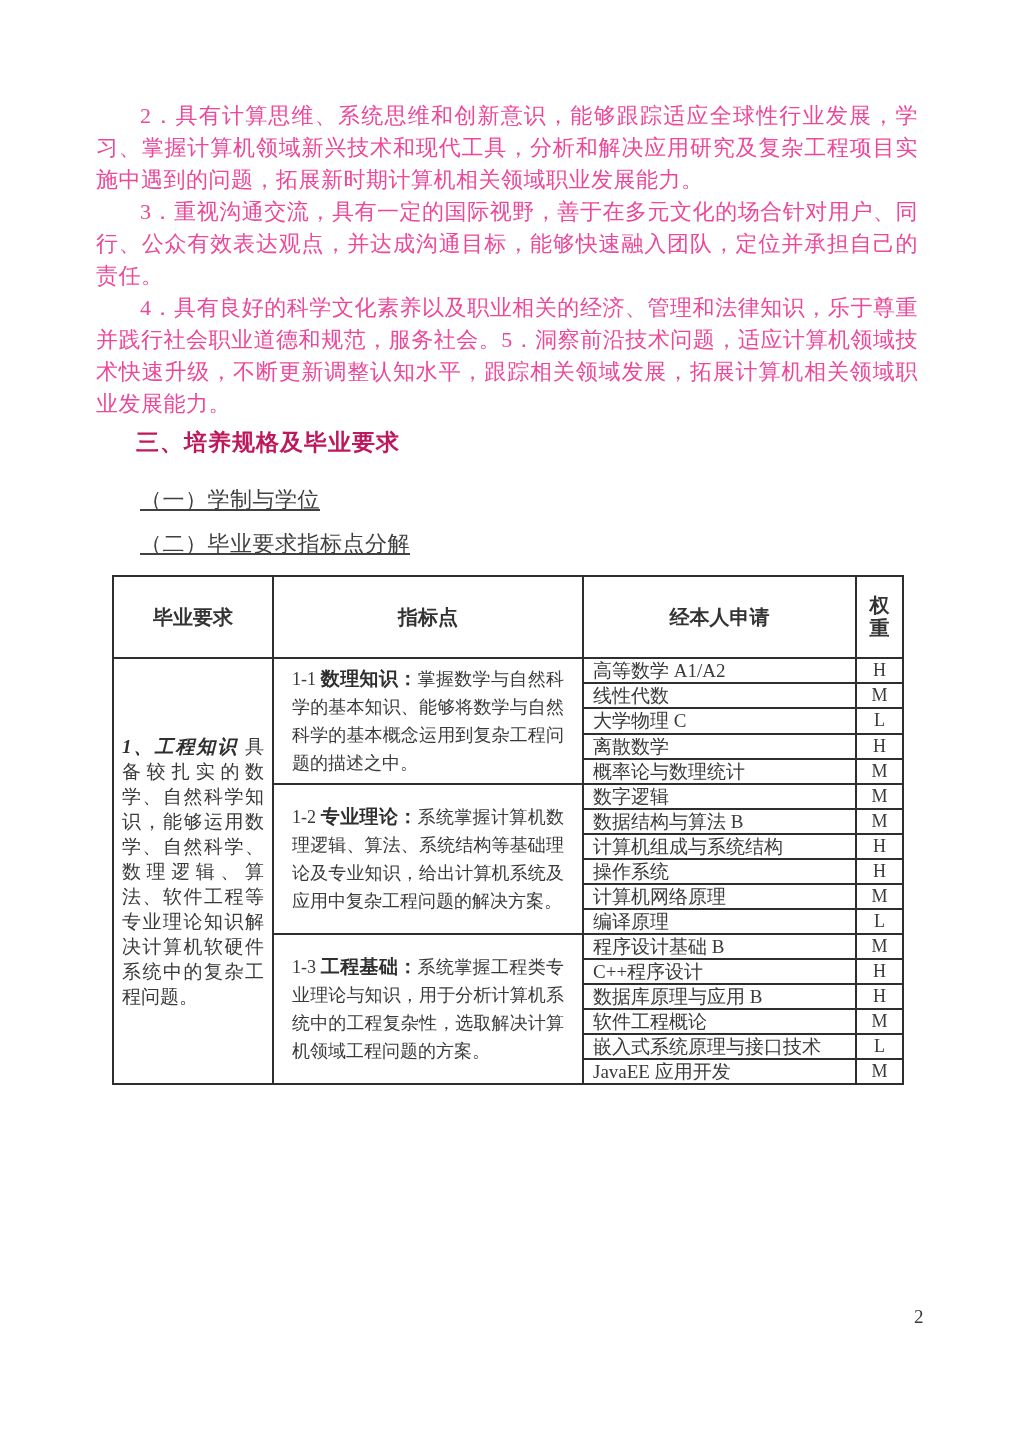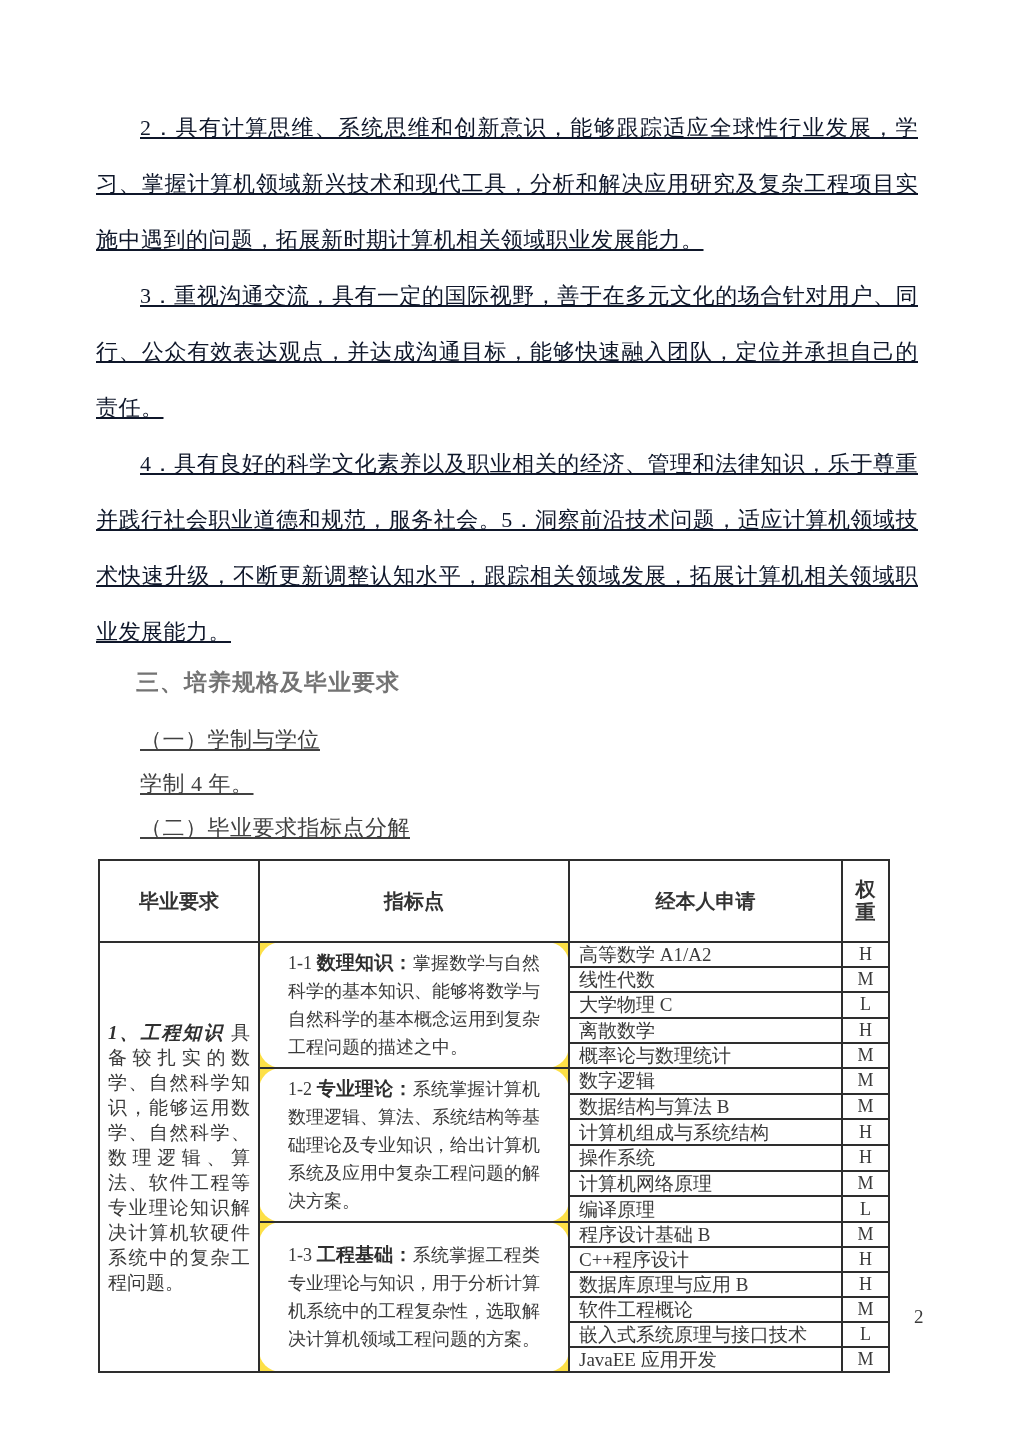--- a/index.html
+++ b/index.html
@@ -14,52 +14,51 @@
     overflow: hidden;
   }
   .content {
     position: absolute;
     left: 96px;
     top: 100px;
     width: 822px;
   }
   .body-para {
     font-size: 22px;
-    line-height: 56px;
+    line-height: 32px;
     text-indent: 44px;
     text-align: justify;
-    color: #0f172a;
+    color: #ec4899;
     letter-spacing: 0.5px;
-    text-decoration: underline;
   }
   .section-heading {
     font-family: "Liberation Sans", "DejaVu Sans", sans-serif;
     font-size: 23px;
     font-weight: bold;
     line-height: 44px;
     padding-left: 40px;
     margin-bottom: 14px;
-    color: #737373;
+    color: #be185d;
     letter-spacing: 1px;
   }
   .sub-heading, .sub-line {
     font-size: 22px;
     line-height: 44px;
     text-indent: 44px;
     text-align: justify;
     color: #414141;
     letter-spacing: 0.5px;
     text-decoration: underline;
   }
   table.req-table {
     border-collapse: collapse;
     table-layout: fixed;
     width: 790px;
-    margin: 9px 0 0 2px;
-    background: #fde047;
+    margin: 9px 0 0 16px;
+    background: #1d4ed8;
   }
   table.req-table th, table.req-table td {
     border: 2px solid #2e2e2e;
     background: #ffffff;
   }
   table.req-table th {
     font-size: 20px;
     font-weight: bold;
     color: #333333;
     text-align: center;
@@ -73,25 +72,24 @@
     line-height: 25px;
     padding: 6px 8px;
     vertical-align: middle;
     text-align: justify;
     color: #3a3a3a;
   }
   td.req-cell b { color: #2f2f2f; font-style: italic; }
   td.ind-cell {
     font-size: 18px;
     line-height: 28px;
-    padding: 6px 28px;
-    vertical-align: middle;
-    text-align: justify;
-    color: #3a3a3a;
-    border-radius: 22px;
+    padding: 6px 18px;
+    vertical-align: middle;
+    text-align: justify;
+    color: #3a3a3a;
   }
   td.ind-cell b { color: #2f2f2f; font-size: 19px; }
   td.course-cell {
     font-size: 19px;
     height: 25px;
     line-height: 23px;
     padding: 0 9px;
     text-align: left;
     vertical-align: middle;
     color: #3a3a3a;
@@ -119,21 +117,20 @@
 <div class="page">
   <div class="content">
 
     <p class="body-para">2．具有计算思维、系统思维和创新意识，能够跟踪适应全球性行业发展，学习、掌握计算机领域新兴技术和现代工具，分析和解决应用研究及复杂工程项目实施中遇到的问题，拓展新时期计算机相关领域职业发展能力。</p>
     <p class="body-para">3．重视沟通交流，具有一定的国际视野，善于在多元文化的场合针对用户、同行、公众有效表达观点，并达成沟通目标，能够快速融入团队，定位并承担自己的责任。</p>
     <p class="body-para">4．具有良好的科学文化素养以及职业相关的经济、管理和法律知识，乐于尊重并践行社会职业道德和规范，服务社会。5．洞察前沿技术问题，适应计算机领域技术快速升级，不断更新调整认知水平，跟踪相关领域发展，拓展计算机相关领域职业发展能力。</p>
 
     <h2 class="section-heading">三、培养规格及毕业要求</h2>
 
     <p class="sub-heading">（一）学制与学位</p>
-    <p class="sub-line">学制 4 年。</p>
     <p class="sub-heading">（二）毕业要求指标点分解</p>
 
     <table class="req-table">
       <colgroup>
         <col style="width:160px">
         <col style="width:310px">
         <col style="width:273px">
         <col style="width:47px">
       </colgroup>
       <thead>

